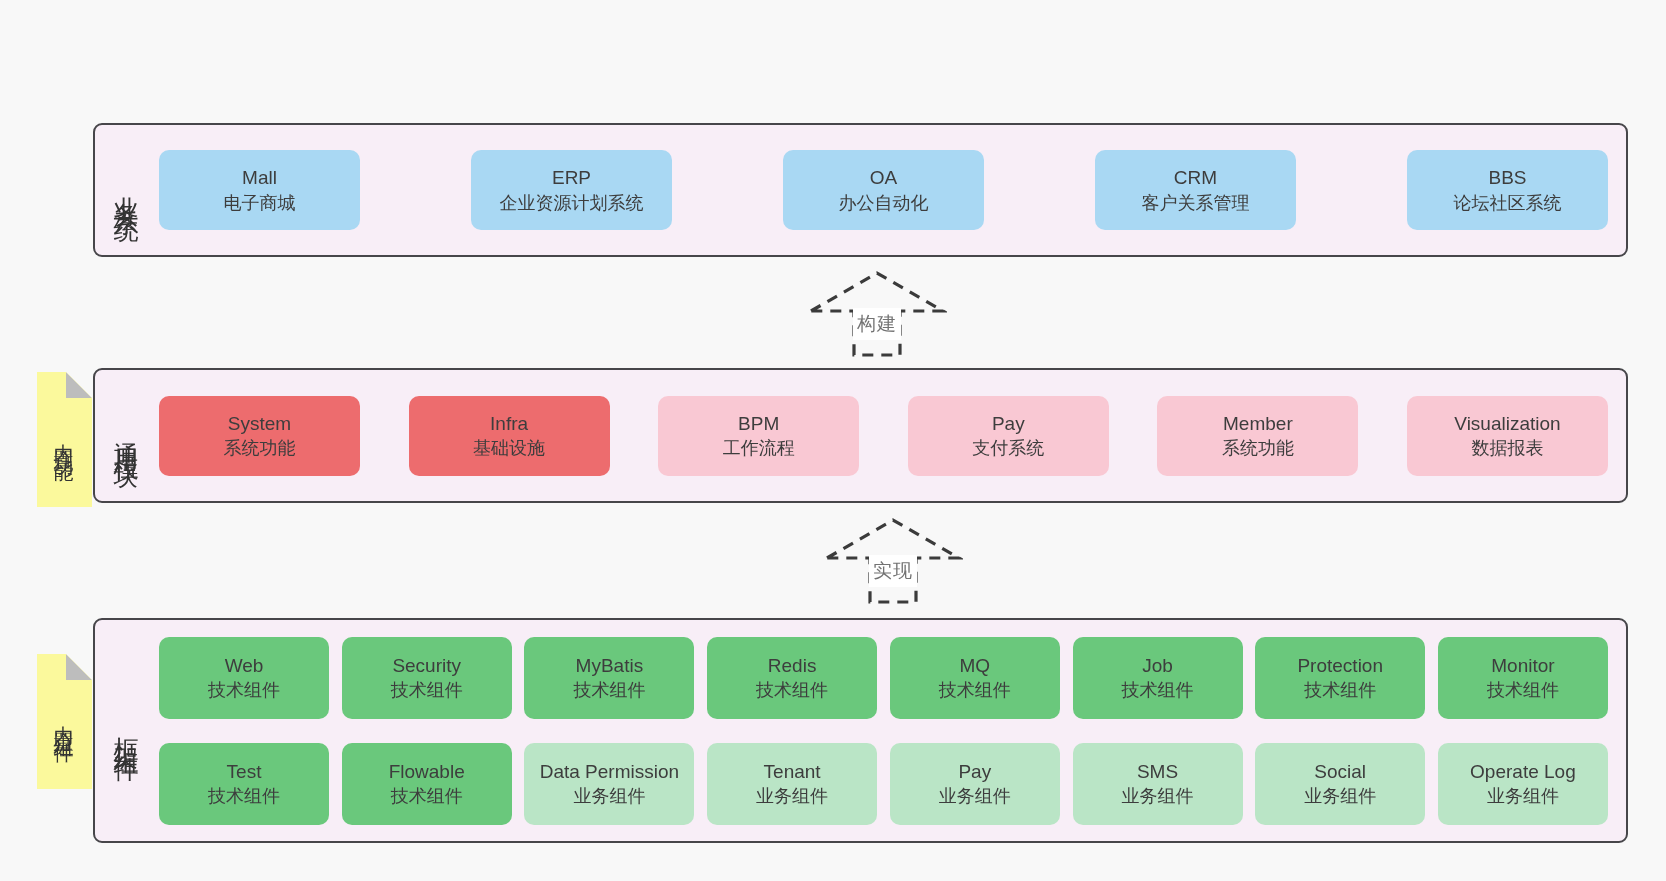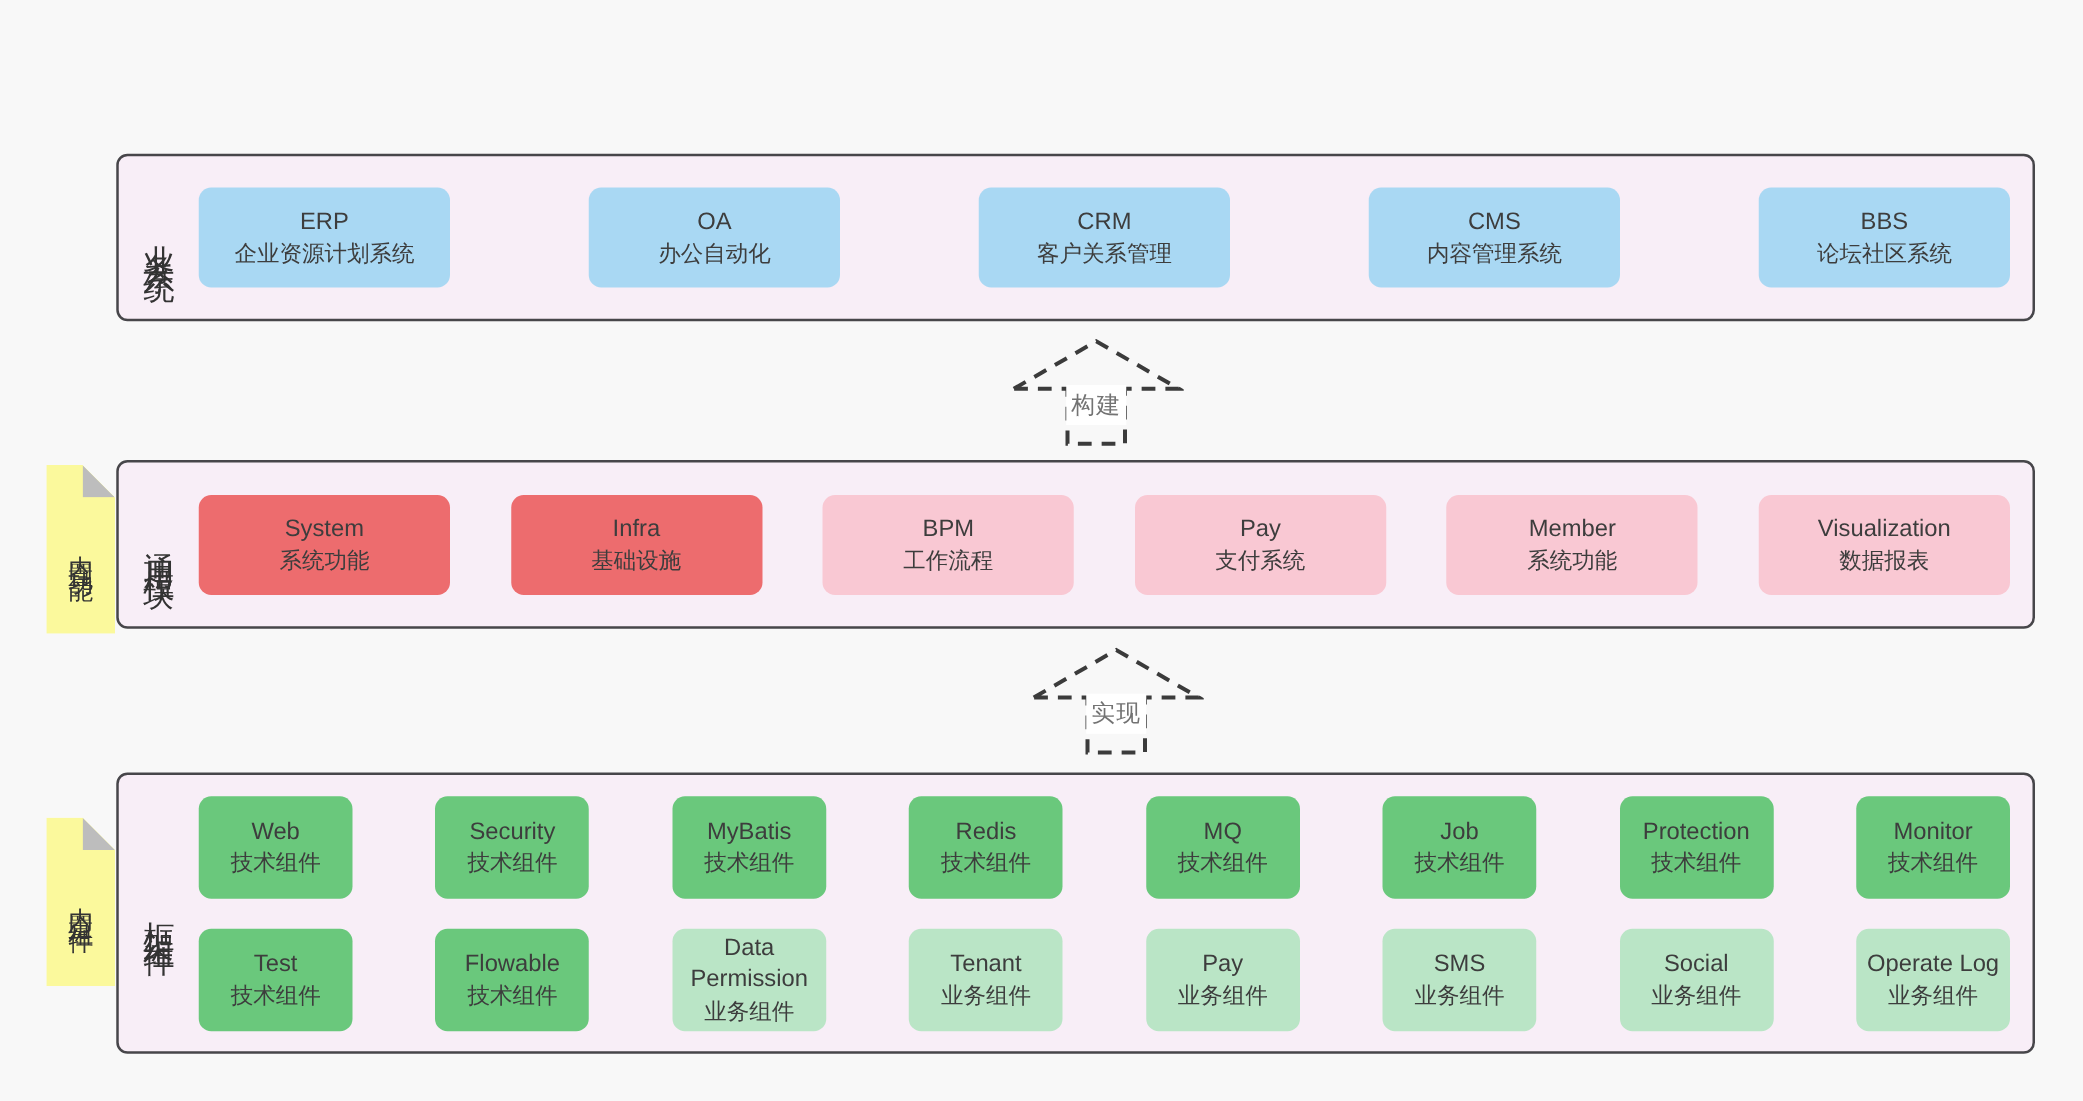--- a/index.html
+++ b/index.html
@@ -26,21 +26,21 @@
         font-size:25px;letter-spacing:7px;color:#333;}
   .band-boxes{position:absolute;left:64px;right:18px;top:0;bottom:0;
         display:flex;flex-direction:column;justify-content:center;gap:24px;}
   .box-row{display:flex;justify-content:space-between;align-items:center;}
 
   
   .module-box{height:80px;border-radius:10px;display:flex;flex-direction:column;
         align-items:center;justify-content:center;text-align:center;
         line-height:1.35;padding:4px 6px;}
   .band-1 .module-box,.band-2 .module-box{width:201px;}
-  .band-3 .module-box{width:123px;height:82px;}
+  .band-3 .module-box{width:170px;height:82px;}
   .box-name{font-size:19px;}
   .box-desc{font-size:18px;}
   .v-blue{background:var(--blue);}
   .v-red{background:var(--red);}
   .v-pink{background:var(--pink);}
   .v-green-dark{background:var(--green-dark);}
   .v-green-light{background:var(--green-light);}
 
   
   .arrow{position:absolute;width:140px;height:90px;}
@@ -67,34 +67,34 @@
 </head>
 <body>
 
 <div class="canvas">
 
   <section class="band band-1">
     <div class="band-label">业务系统</div>
     <div class="band-boxes">
         <div class="box-row">
           <div class="module-box v-blue">
+            <div class="box-name">Mall</div>
+            <div class="box-desc">电子商城</div>
+          </div>
+          <div class="module-box v-blue">
             <div class="box-name">ERP</div>
             <div class="box-desc">企业资源计划系统</div>
           </div>
           <div class="module-box v-blue">
             <div class="box-name">OA</div>
             <div class="box-desc">办公自动化</div>
           </div>
           <div class="module-box v-blue">
             <div class="box-name">CRM</div>
             <div class="box-desc">客户关系管理</div>
-          </div>
-          <div class="module-box v-blue">
-            <div class="box-name">CMS</div>
-            <div class="box-desc">内容管理系统</div>
           </div>
           <div class="module-box v-blue">
             <div class="box-name">BBS</div>
             <div class="box-desc">论坛社区系统</div>
           </div>
         </div>
       </div>
   </section>
 
   <div class="arrow arrow-1">

